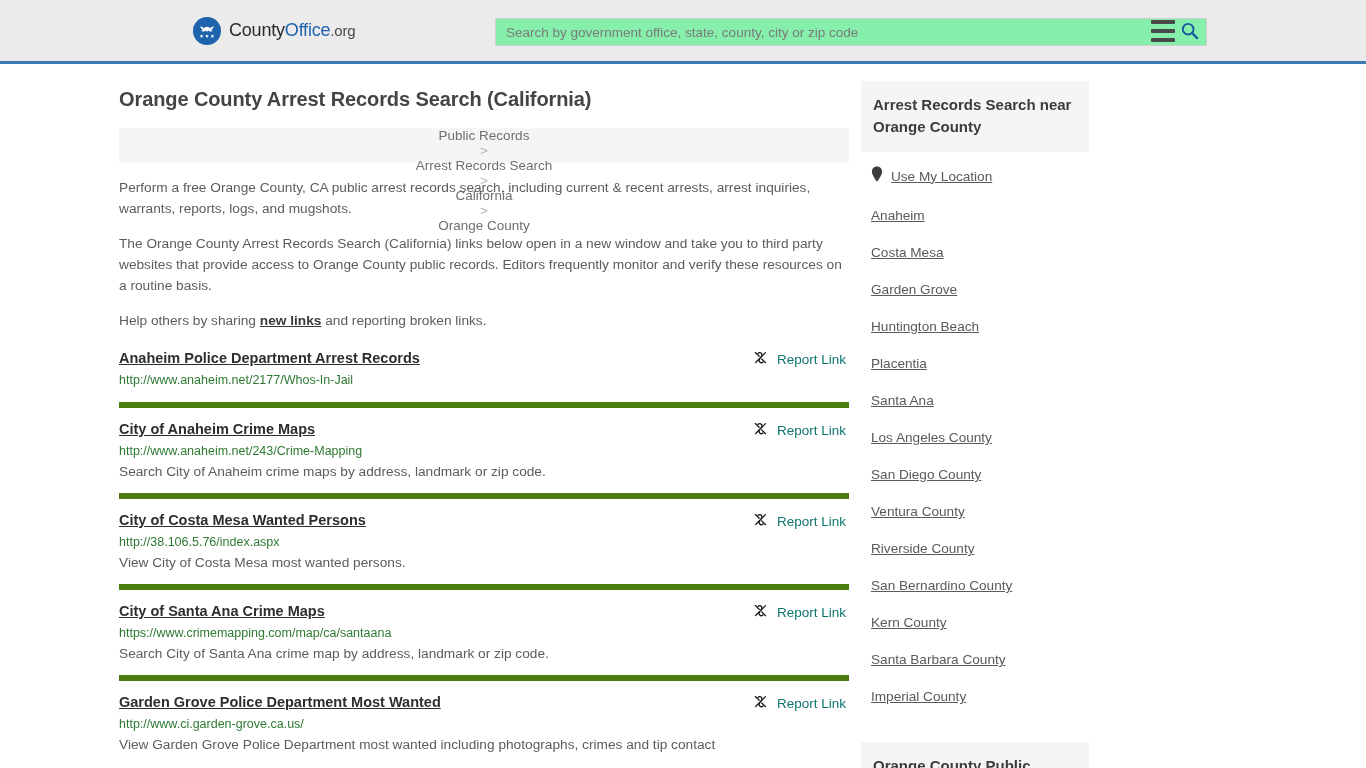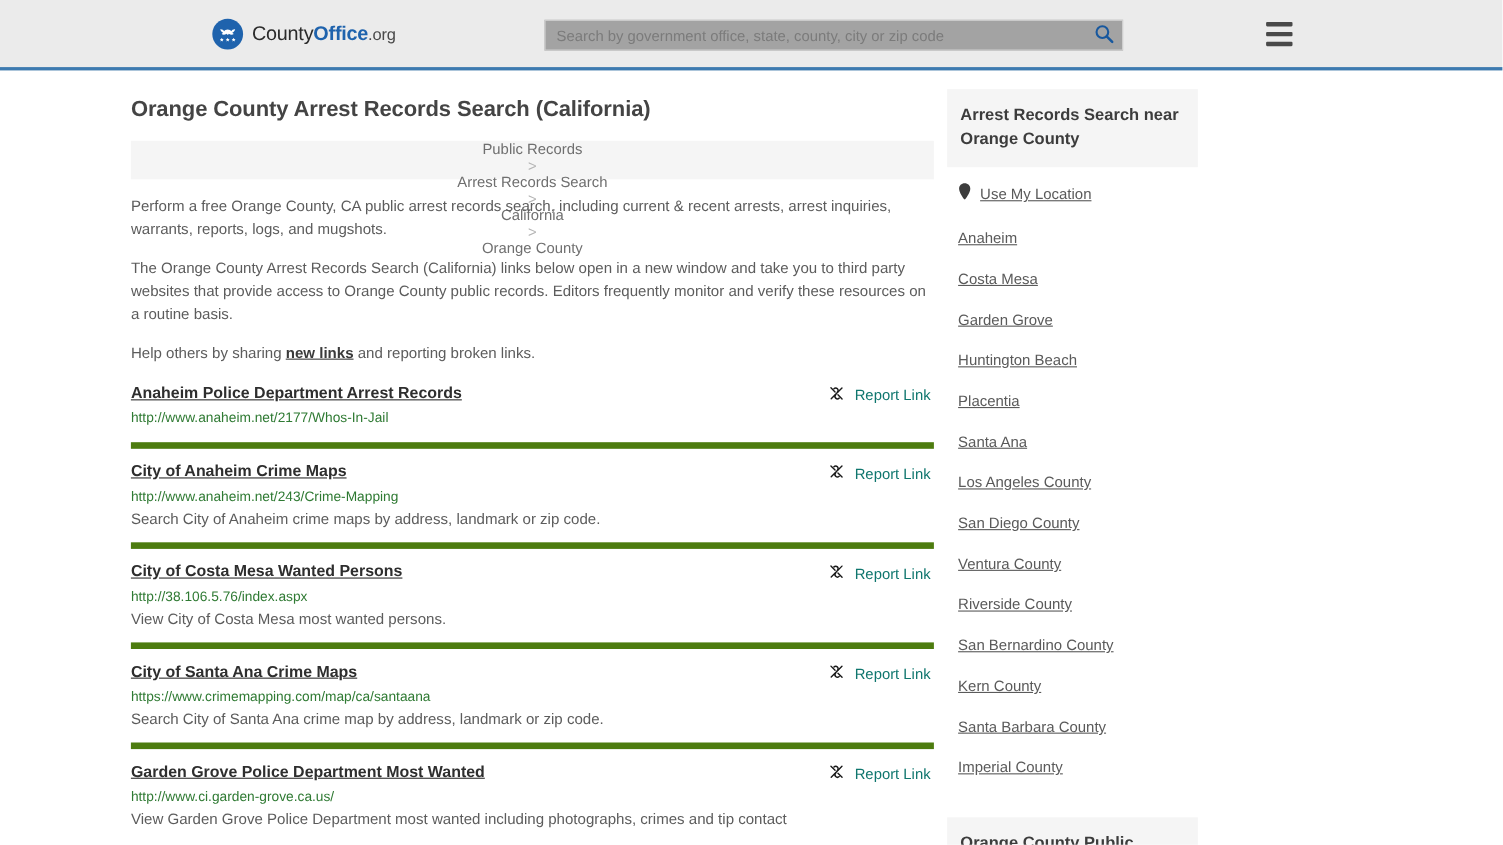--- a/index.html
+++ b/index.html
@@ -39,30 +39,30 @@
     justify-content: center;
     flex: none;
   }
   .brand-mark svg { display: block; }
   .brand-text {
     font-size: 18px;
     letter-spacing: -0.2px;
     white-space: nowrap;
   }
   .brand-text .t1 { color: #2b2b2b; }
-  .brand-text .t2 { color: #1f63ad; font-weight: bold; }
+  .brand-text .t2 { color: #1f63ad; font-weight: normal; }
   .brand-text .t3 { color: #4a4a4a; font-size: 15px; }
 
   .search-wrap {
     position: absolute;
     left: 495px;
     top: 18px;
-    width: 526px;
+    width: 712px;
     height: 28px;
-    background: #a3a3a3;
+    background: #86efac;
     border: 1px solid #cfcfcf;
     display: flex;
     align-items: center;
   }
   .search-input {
     flex: 1;
     border: 0;
     outline: none;
     height: 26px;
     padding: 0 10px;

